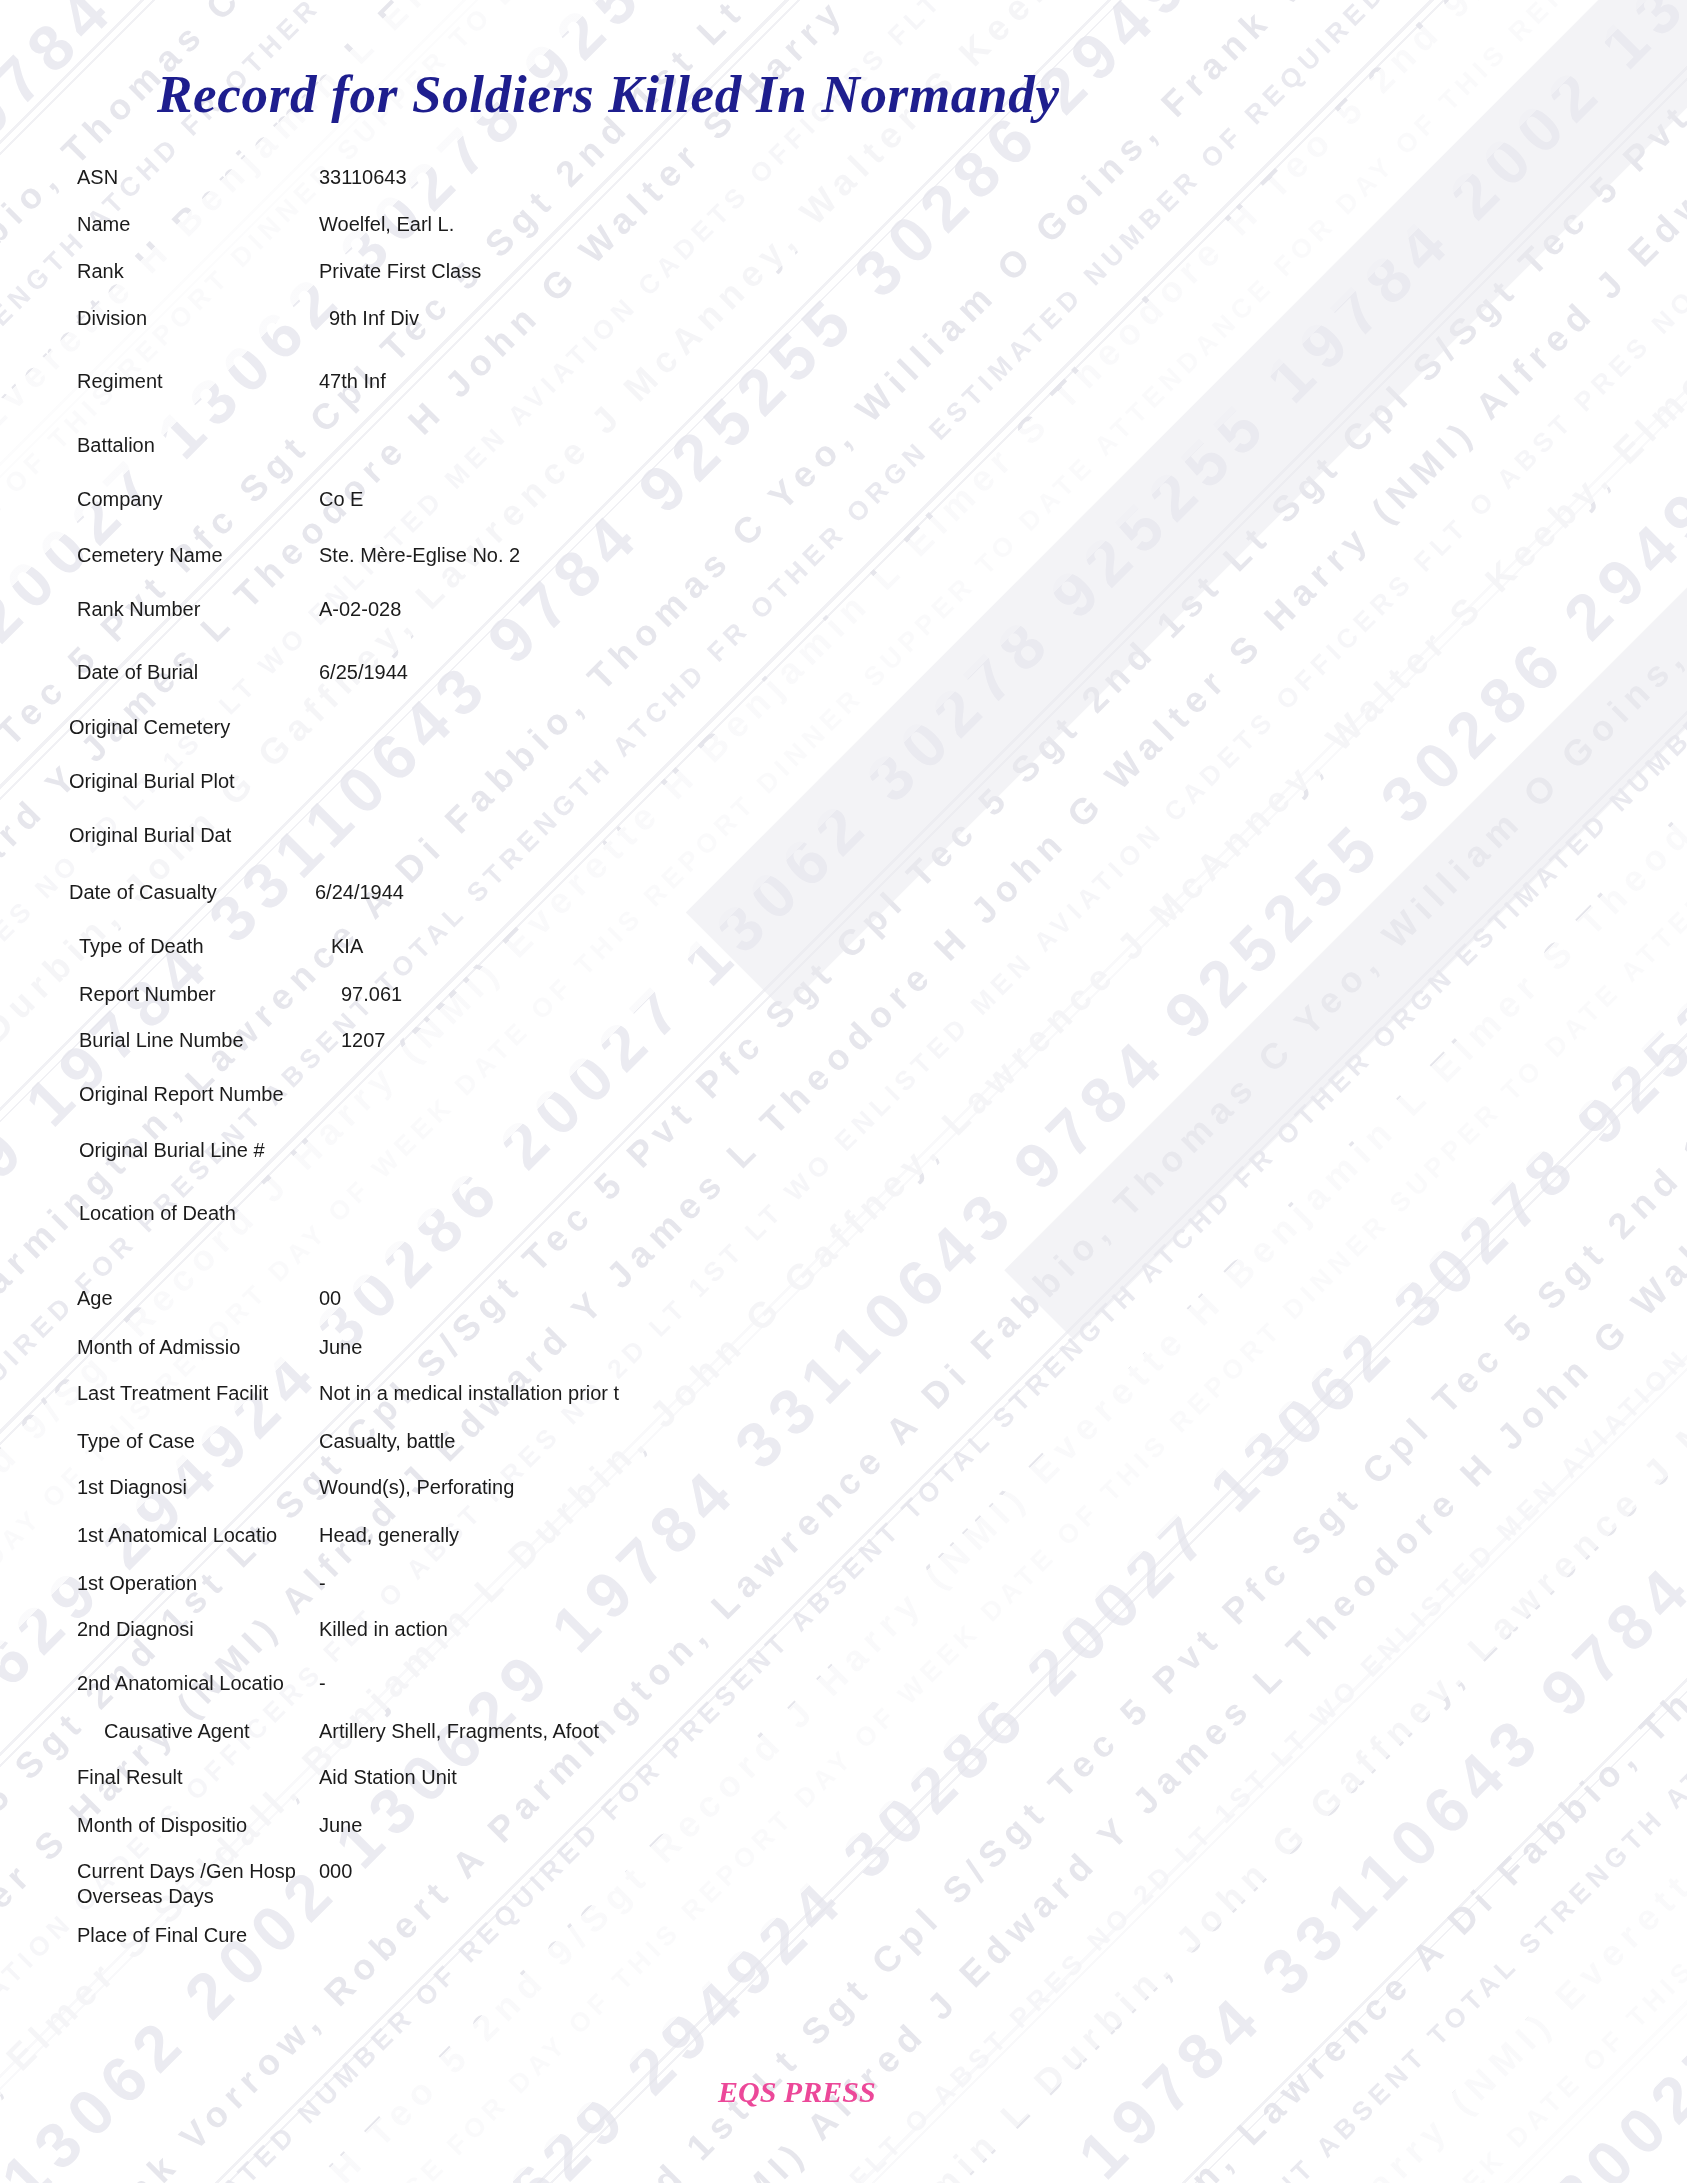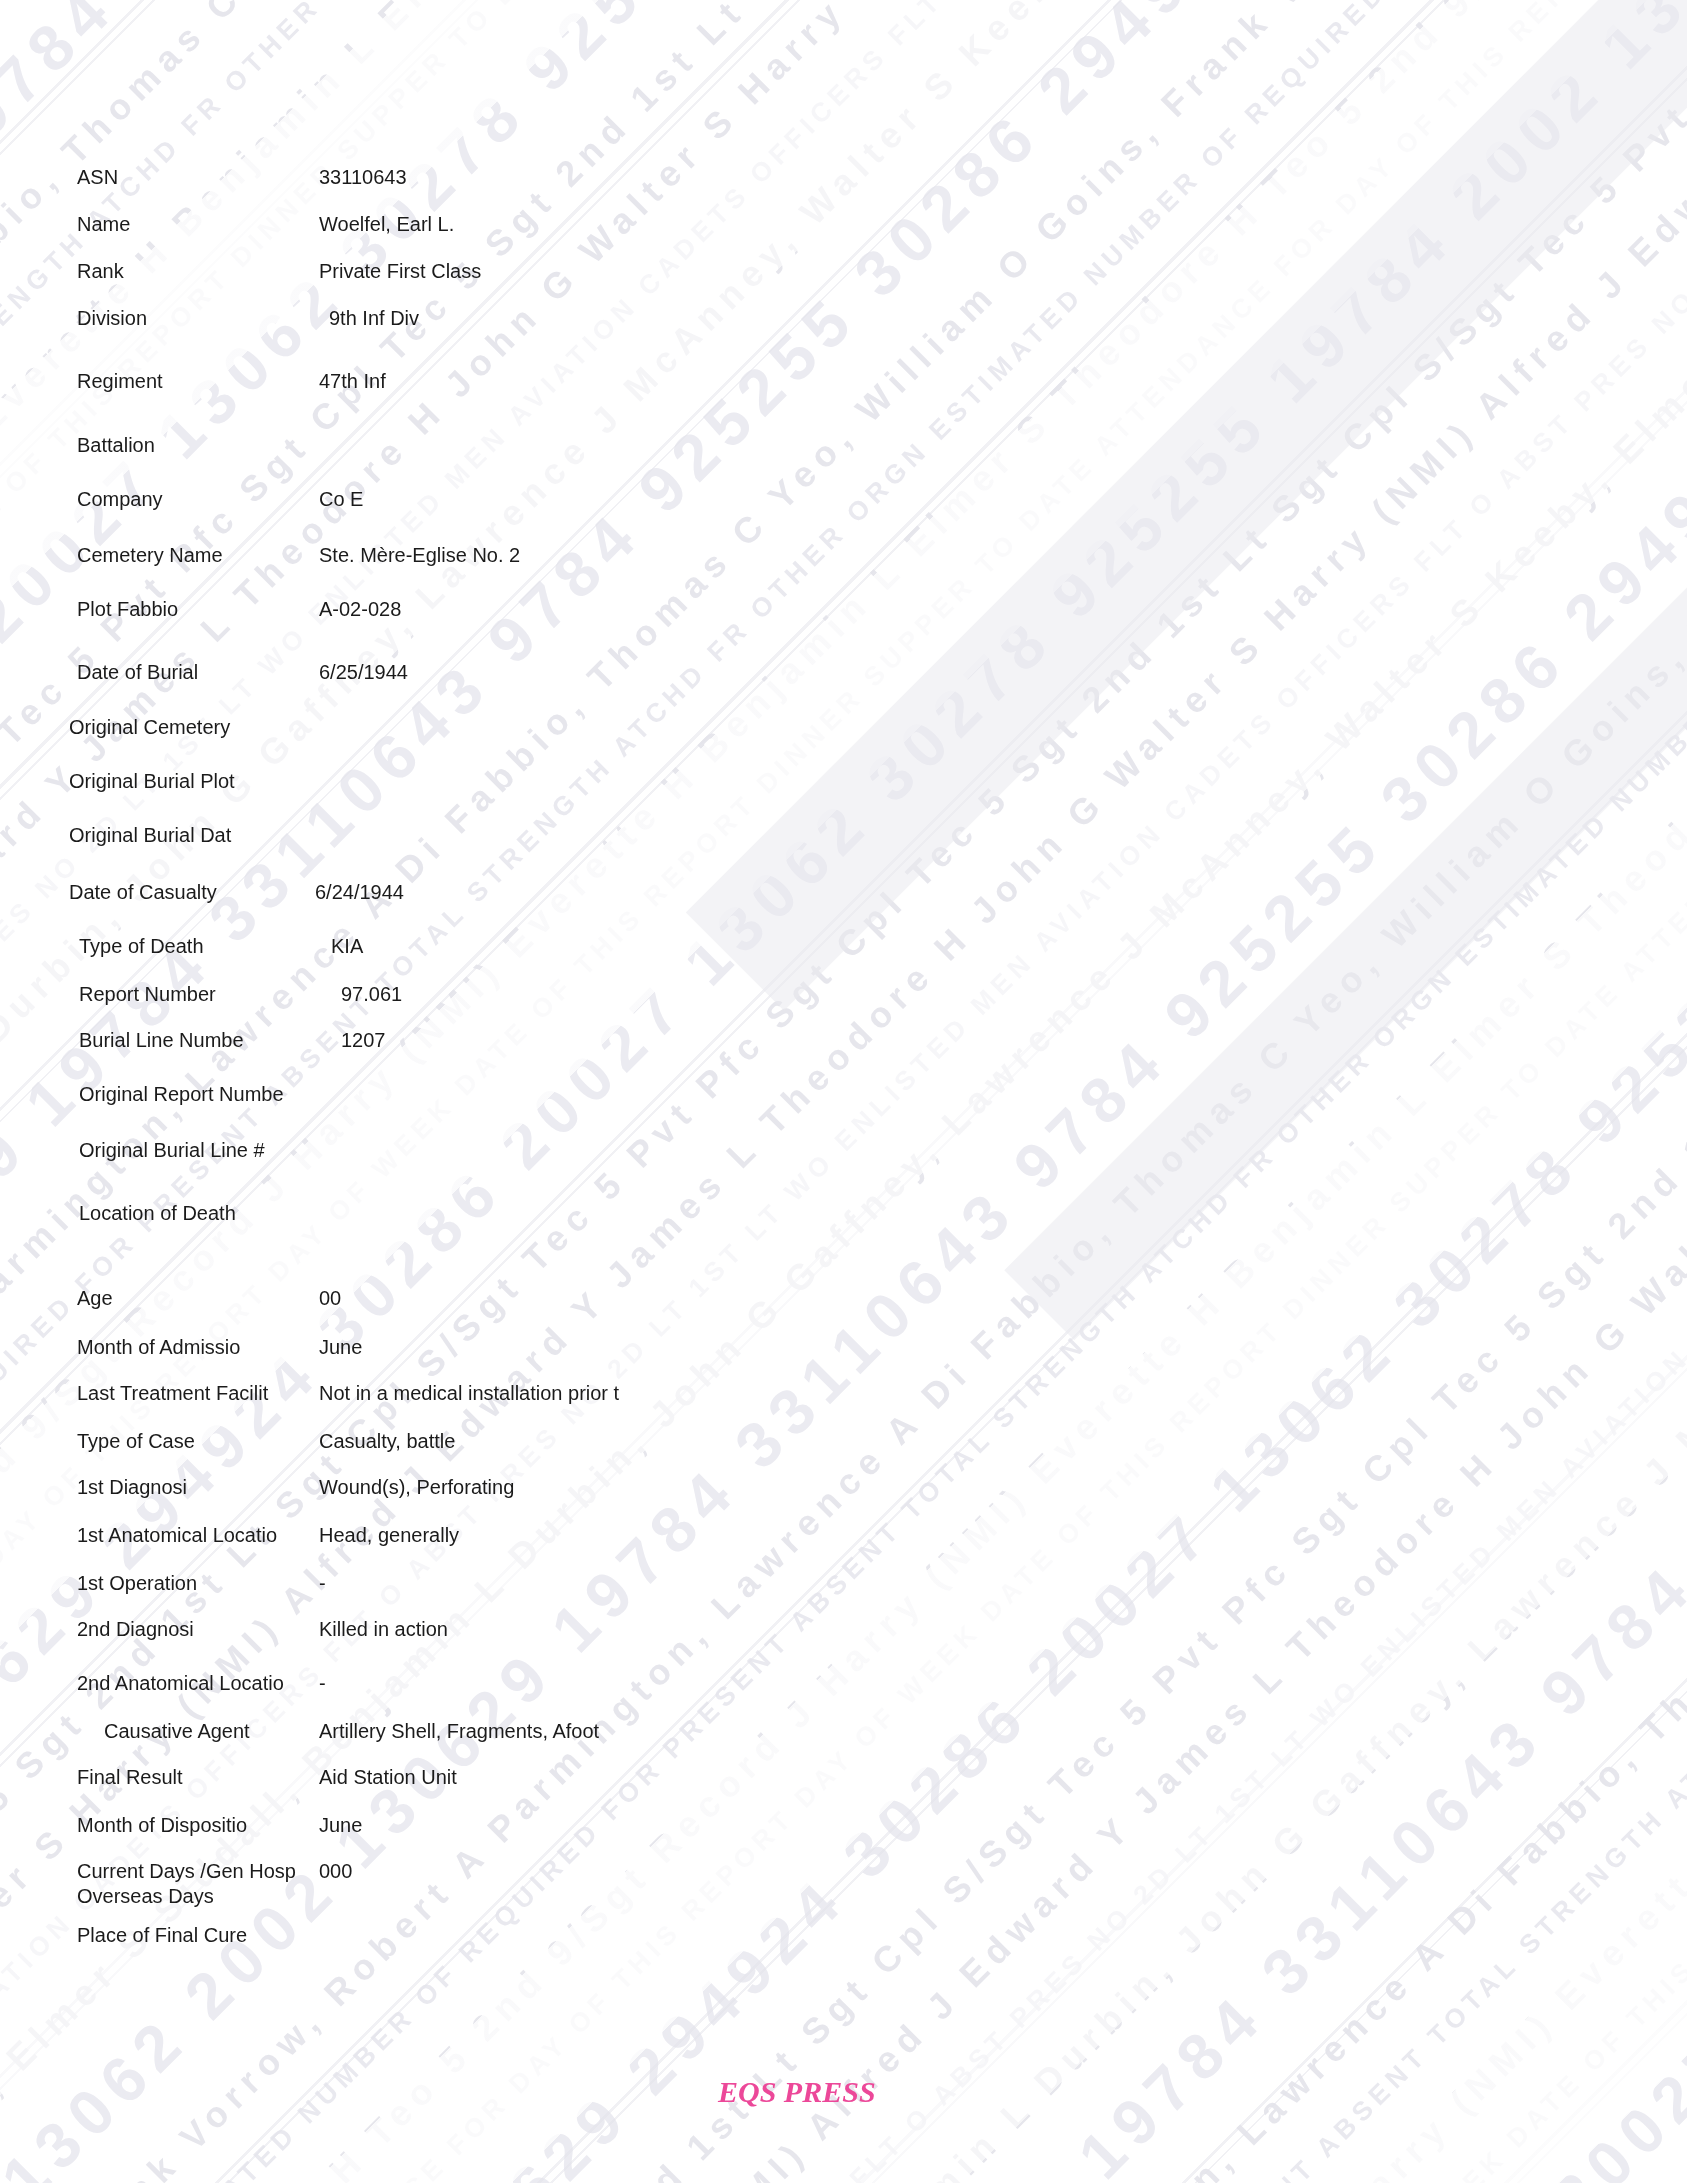--- a/index.html
+++ b/index.html
@@ -120,38 +120,39 @@
       <div class="wm-row wm-md">Alfred J   Edward Y   James L   Theodore H   John G   Walter S   Harry (NMI)      Alfred J   Edward Y   James L   Theodore H   John G   Walter S   Harry (NMI)      Alfred J   Edward Y   James L   Theodore H   John G   Walter S   Harry (NMI)      </div>
       <div class="wm-row wm-sm">FLT O   ABST   PRES   NO   2D LT   1ST LT   WO   ENLISTED MEN   AVIATION CADETS   OFFICERS      FLT O   ABST   PRES   NO   2D LT   1ST LT   WO   ENLISTED MEN   AVIATION CADETS   OFFICERS      FLT O   ABST   PRES   NO   2D LT   1ST LT   WO   ENLISTED MEN   AVIATION CADETS   OFFICERS      </div>
       <div class="wm-row wm-md">Gaffney, Lawrence J   McAnney, Walter S   Keeby, Elmer S   Siddall, Benjamin L   Durbin, John G      Gaffney, Lawrence J   McAnney, Walter S   Keeby, Elmer S   Siddall, Benjamin L   Durbin, John G      Gaffney, Lawrence J   McAnney, Walter S   Keeby, Elmer S   Siddall, Benjamin L   Durbin, John G      </div>
       <div class="wm-row wm-lg">9784  925255  30286  294924  13062  2002  130629  19784  33110643      9784  925255  30286  294924  13062  2002  130629  19784  33110643      9784  925255  30286  294924  13062  2002  130629  19784  33110643      </div>
     </div>
   <div class="wm-lines"></div>
   <div class="wm-wash"></div>
   <div class="band band1"></div>
   <div class="band band2"></div>
 
+  <h1 class="title">Record for Soldiers Killed In Normandy</h1>
 
   <div id="fields">
       <div class="field-label" style="left: 77px; top: 165px;">ASN</div>
       <div class="field-value" style="left: 319px; top: 165px;">33110643</div>
       <div class="field-label" style="left: 77px; top: 212px;">Name</div>
       <div class="field-value" style="left: 319px; top: 212px;">Woelfel, Earl L.</div>
       <div class="field-label" style="left: 77px; top: 259px;">Rank</div>
       <div class="field-value" style="left: 319px; top: 259px;">Private First Class</div>
       <div class="field-label" style="left: 77px; top: 306px;">Division</div>
       <div class="field-value" style="left: 329px; top: 306px;">9th Inf Div</div>
       <div class="field-label" style="left: 77px; top: 369px;">Regiment</div>
       <div class="field-value" style="left: 319px; top: 369px;">47th Inf</div>
       <div class="field-label" style="left: 77px; top: 433px;">Battalion</div>
       <div class="field-label" style="left: 77px; top: 487px;">Company</div>
       <div class="field-value" style="left: 319px; top: 487px;">Co E</div>
       <div class="field-label" style="left: 77px; top: 543px;">Cemetery Name</div>
       <div class="field-value" style="left: 319px; top: 543px;">Ste. Mère-Eglise No. 2</div>
-      <div class="field-label" style="left: 77px; top: 597px;">Plot Fabbio</div>
+      <div class="field-label" style="left: 77px; top: 597px;">Rank Number</div>
       <div class="field-value" style="left: 319px; top: 597px;">A-02-028</div>
       <div class="field-label" style="left: 77px; top: 660px;">Date of Burial</div>
       <div class="field-value" style="left: 319px; top: 660px;">6/25/1944</div>
       <div class="field-label" style="left: 69px; top: 715px;">Original Cemetery</div>
       <div class="field-label" style="left: 69px; top: 769px;">Original Burial Plot</div>
       <div class="field-label" style="left: 69px; top: 823px;">Original Burial Dat</div>
       <div class="field-label" style="left: 69px; top: 880px;">Date of Casualty</div>
       <div class="field-value" style="left: 315px; top: 880px;">6/24/1944</div>
       <div class="field-label" style="left: 79px; top: 934px;">Type of Death</div>
       <div class="field-value" style="left: 331px; top: 934px;">KIA</div>

